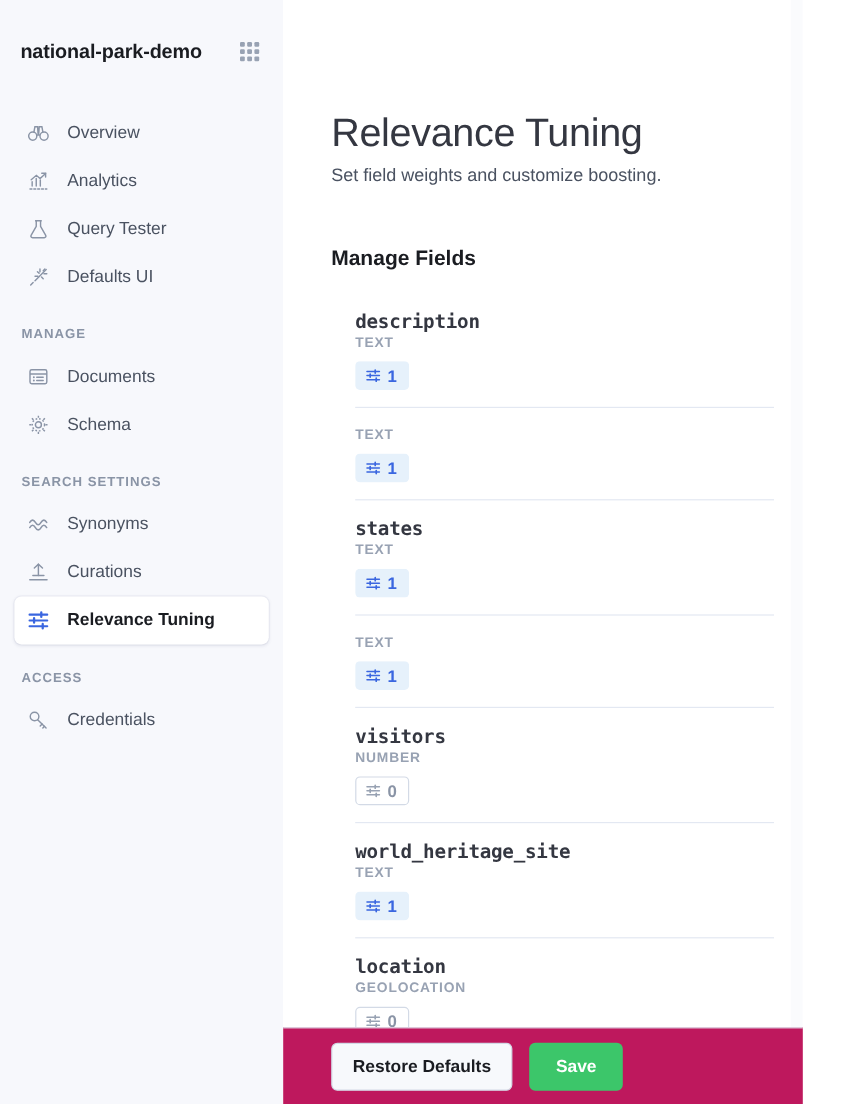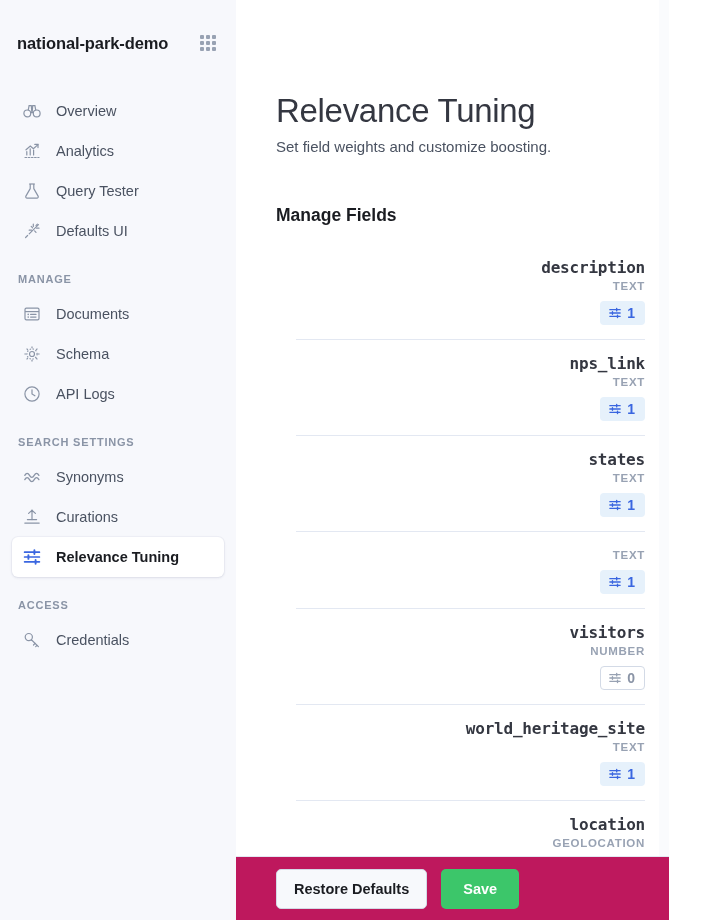--- a/index.html
+++ b/index.html
@@ -114,21 +114,20 @@
   .section-title {
     font-size: 17.5px;
     font-weight: bold;
     color: #1a1c21;
     margin: 50px 0 11px 0;
   }
 
   .field-list {
     margin: 18px 0 0 20px;
     padding-right: 12px;
-    text-align: right;
   }
   .field-row {
     padding: 14px 0 14px 0;
     border-bottom: 1px solid #e3e8f2;
   }
   .field-row:last-child { border-bottom: none; }
   .field-name {
     font-family: "DejaVu Sans Mono", "Liberation Mono", monospace;
     font-size: 16px;
     font-weight: bold;
@@ -286,29 +285,20 @@
         <div class="nav-item">
           <span class="ico">
             <svg width="20" height="20" viewBox="0 0 20 20" fill="none" stroke="#8a94a6" stroke-width="1.2">
               <circle cx="10" cy="10" r="2.5"></circle>
               <path d="M10 2.4v1.8M10 15.8v1.8M17.6 10h-1.8M4.2 10H2.4M15.4 4.6l-1.3 1.3M5.9 14.1l-1.3 1.3M15.4 15.4l-1.3-1.3M5.9 5.9 4.6 4.6"></path>
               <circle cx="10" cy="10" r="5.1" stroke-dasharray="1.4 1.6"></circle>
             </svg>
           </span>
           <span>Schema</span>
         </div>
-        <div class="nav-item">
-          <span class="ico">
-            <svg width="20" height="20" viewBox="0 0 20 20" fill="none" stroke="#8a94a6" stroke-width="1.2" stroke-linecap="round">
-              <circle cx="10" cy="10" r="7.1"></circle>
-              <path d="M10 5.8V10l2.9 1.8"></path>
-            </svg>
-          </span>
-          <span>API Logs</span>
-        </div>
         <div class="nav-label">SEARCH SETTINGS</div>
         <div class="nav-item">
           <span class="ico">
             <svg width="20" height="20" viewBox="0 0 20 20" fill="none" stroke="#8a94a6" stroke-width="1.3" stroke-linecap="round">
               <path d="M2.8 8.4c1.5-2.6 3.2-2.6 4.7 0s3.2 2.6 4.7 0 3.2-2.6 4.7 0"></path>
               <path d="M2.8 12.6c1.5-2.6 3.2-2.6 4.7 0s3.2 2.6 4.7 0 3.2-2.6 4.7 0"></path>
             </svg>
           </span>
           <span>Synonyms</span>
         </div>
@@ -354,21 +344,21 @@
       <div class="field-list" id="field-list">
           <div class="field-row"><div class="field-name">description</div><div class="field-type">TEXT</div><div class="badge on">
               <span>
                 <svg width="14" height="14" viewBox="0 0 20 20" fill="none" stroke="#3a66e0" stroke-width="1.8" stroke-linecap="round">
                   <path d="M2.6 5.2h14.8M2.6 10h14.8M2.6 14.8h14.8"></path>
                   <path d="M12.4 3.4v3.6M6.4 8.2v3.6M13.6 13v3.6" stroke-width="2"></path>
                 </svg>
               </span>
               <span>1</span>
             </div></div>
-          <div class="field-row"><div class="field-name">nps_link</div><div class="field-type">TEXT</div><div class="badge on">
+          <div class="field-row"><div class="field-type">TEXT</div><div class="badge on">
               <span>
                 <svg width="14" height="14" viewBox="0 0 20 20" fill="none" stroke="#3a66e0" stroke-width="1.8" stroke-linecap="round">
                   <path d="M2.6 5.2h14.8M2.6 10h14.8M2.6 14.8h14.8"></path>
                   <path d="M12.4 3.4v3.6M6.4 8.2v3.6M13.6 13v3.6" stroke-width="2"></path>
                 </svg>
               </span>
               <span>1</span>
             </div></div>
           <div class="field-row"><div class="field-name">states</div><div class="field-type">TEXT</div><div class="badge on">
               <span>

